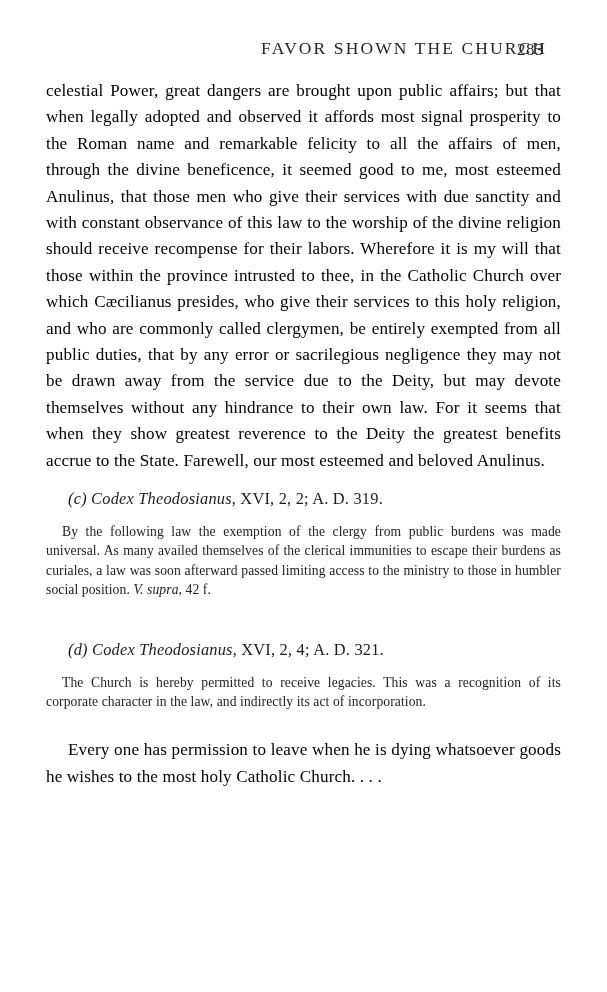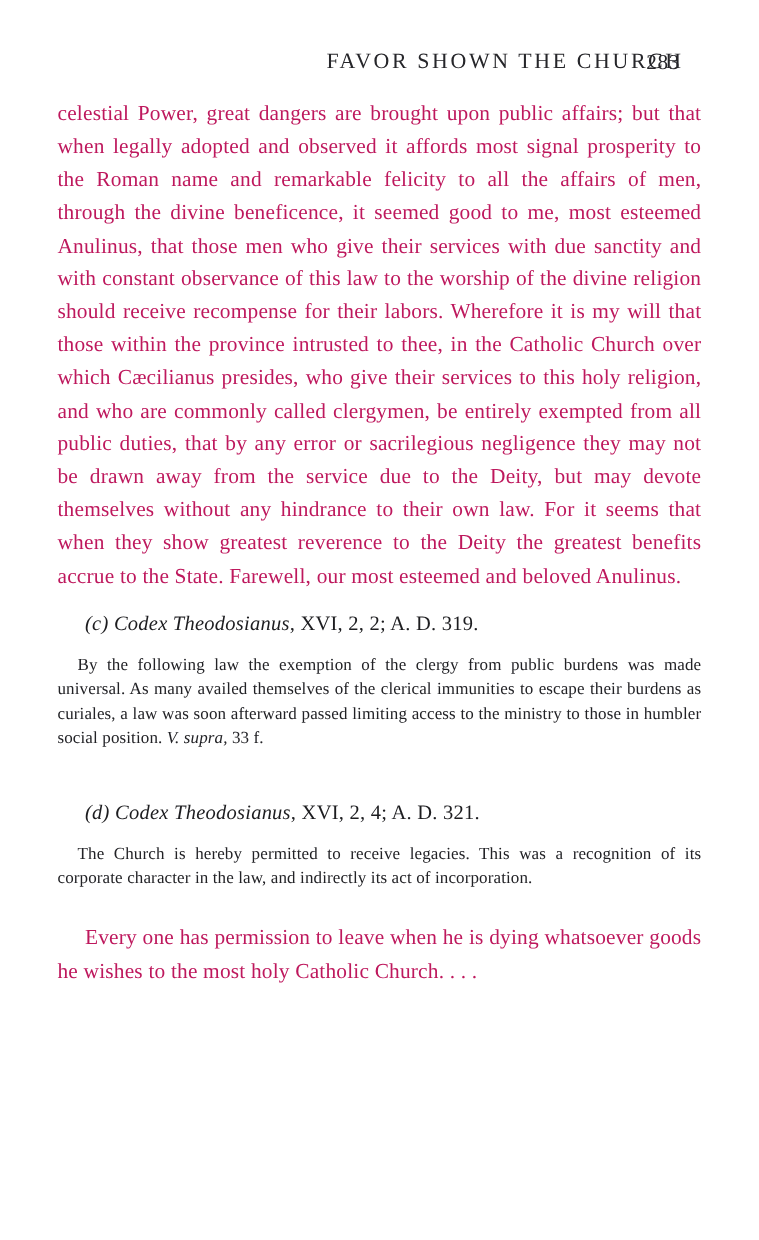--- a/index.html
+++ b/index.html
@@ -41,21 +41,21 @@
     top: 2px;
     font-size: 17px;
     letter-spacing: 0.5px;
     color: #26262a;
   }
   .body-par {
     font-size: 17.1px;
     line-height: 26.4px;
     text-align: justify;
     text-justify: inter-word;
-    color: #be185d;
+    color: #000000;
     margin: 0;
     letter-spacing: 0.15px;
   }
   .body-par.indent {
     text-indent: 22px;
   }
   .cite {
     font-size: 16.4px;
     line-height: 26px;
     margin: 12px 0 10px 0;
@@ -93,21 +93,21 @@
     <div class="folio">283</div>
   </div>
 
   <p class="body-par">celestial Power, great dangers are brought upon public affairs; but that when legally adopted and observed it affords most signal prosperity to the Roman name and remarkable felicity to all the affairs of men, through the divine beneficence, it seemed good to me, most esteemed Anulinus, that those men who give their services with due sanctity and with constant observance of this law to the worship of the divine religion should receive recompense for their labors. Wherefore it is my will that those within the province intrusted to thee, in the Catholic Church over which Cæcilianus presides, who give their services to this holy religion, and who are commonly called clergymen, be entirely exempted from all public duties, that by any error or sacrilegious negligence they may not be drawn away from the service due to the Deity, but may devote themselves without any hindrance to their own law. For it seems that when they show greatest reverence to the Deity the greatest benefits accrue to the State.   Farewell, our most esteemed and beloved Anulinus.</p>
 
   <p class="cite">
     <em>(c)</em>
     <em>Codex Theodosianus</em><span>, XVI, 2, 2;  A. D. 319.</span>
   </p>
 
-  <p class="note indent"><span>By the following law the exemption of the clergy from public burdens was made universal.   As many availed themselves of the clerical immunities to escape their burdens as curiales, a law was soon afterward passed limiting access to the ministry to those in humbler social position.  </span><em>V. supra,</em><span> 33 f.</span></p>
+  <p class="note indent"><span>By the following law the exemption of the clergy from public burdens was made universal.   As many availed themselves of the clerical immunities to escape their burdens as curiales, a law was soon afterward passed limiting access to the ministry to those in humbler social position.  </span><em>V. supra,</em><span> 42 f.</span></p>
 
   <div class="gap-lg"></div>
 
 
   <p class="cite">
     <em>(d)</em>
     <em>Codex Theodosianus</em><span>, XVI, 2, 4;  A. D. 321.</span>
   </p>
 
   <p class="note indent">The Church is hereby permitted to receive legacies.  This was a recognition of its corporate character in the law, and indirectly its act of incorporation.</p>

